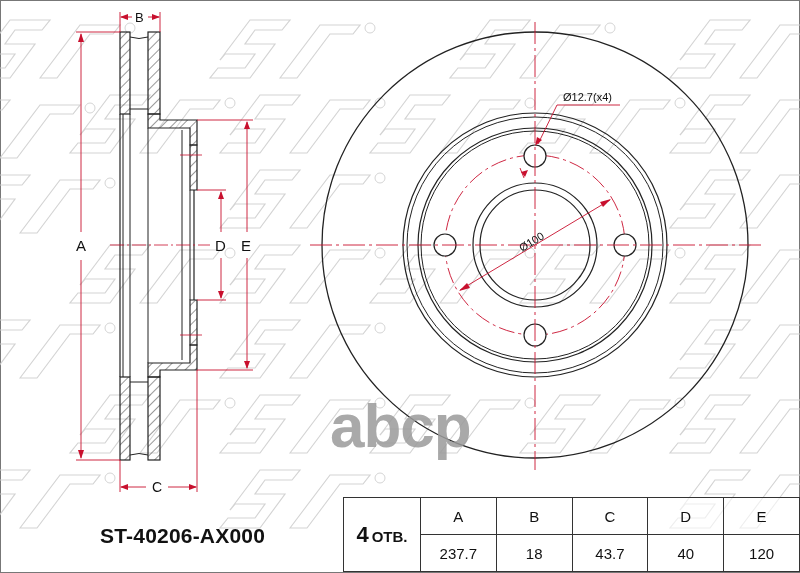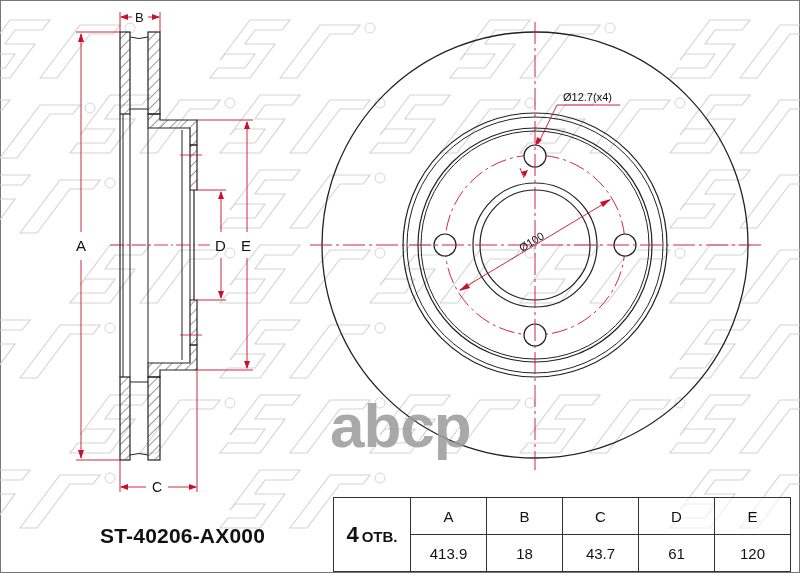--- a/index.html
+++ b/index.html
@@ -3,21 +3,21 @@
 <meta charset="utf-8">
 <style>
   html, body { margin: 0; padding: 0; background: #ffffff; }
   body { width: 800px; height: 573px; position: relative; overflow: hidden;
          font-family: "Liberation Sans", sans-serif; }
   .frame { position: absolute; left: 0; top: 0; width: 798px; height: 571px;
            border: 1px solid #777; box-sizing: border-box; width: 800px; height: 573px; }
   svg.drawing { position: absolute; left: 0; top: 0; }
   .part-number { position: absolute; left: 100px; top: 524px; font-size: 21px;
                  font-weight: bold; color: #111; letter-spacing: 0.2px; }
-  .spec-table { position: absolute; left: 333px; top: 497px; border-collapse: collapse;
+  .spec-table { position: absolute; left: 343px; top: 497px; border-collapse: collapse;
                 background: rgba(255,255,255,0.6); }
   .spec-table td { border: 1px solid #333; text-align: center; font-size: 15px; color: #111;
                    height: 36px; padding: 0; }
   .spec-table td.holes { width: 76px; font-weight: normal; }
   .spec-table td.holes .num { font-size: 22px; font-weight: bold; }
   .spec-table td.holes .unit { font-size: 15px; font-weight: bold; margin-left: 3px; }
   .spec-table td.col { width: 75px; }
   .watermark-abcp { position: absolute; left: 330px; top: 390px; font-size: 62px;
                     font-weight: bold; color: #9a9a9a; opacity: 0.85; letter-spacing: -1px; }
 </style>
@@ -197,20 +197,20 @@
     <td class="holes" rowspan="2">
       <span class="num">4</span><span class="unit">ОТВ.</span>
     </td>
     <td class="col">A</td>
     <td class="col">B</td>
     <td class="col">C</td>
     <td class="col">D</td>
     <td class="col">E</td>
   </tr>
   <tr>
-    <td class="col">413.9</td>
+    <td class="col">237.7</td>
     <td class="col">18</td>
     <td class="col">43.7</td>
-    <td class="col">61</td>
+    <td class="col">40</td>
     <td class="col">120</td>
   </tr>
 </tbody>
   </table>
 
 </body></html>

